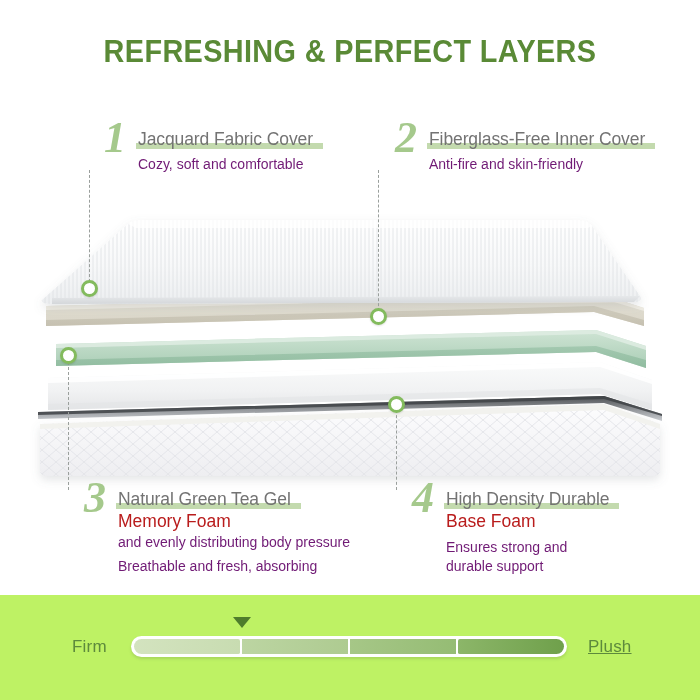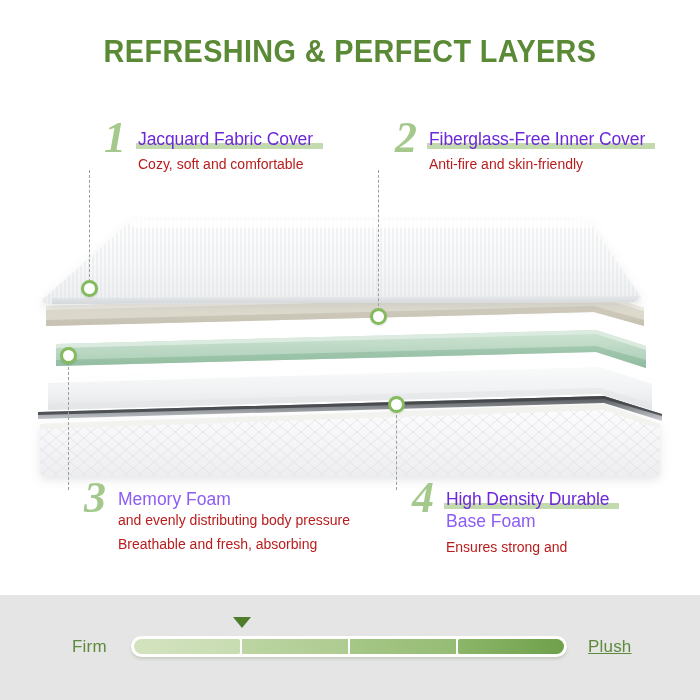--- a/index.html
+++ b/index.html
@@ -32,45 +32,45 @@
     font-family:"Liberation Serif",serif;
     font-style:italic;
     font-weight:bold;
     font-size:44px;
     line-height:1;
     color:#a5c98c;
   }
   .callout .body{margin-left:34px;}
   .callout .head{
     font-size:17.5px;
-    color:#6d28d9;
+    color:#737373;
     line-height:1.26;
     letter-spacing:-.1px;
     position:relative;
     display:block;
     white-space:nowrap;
   }
   .callout .head .hl{
     position:relative;
     display:inline-block;
     z-index:1;
   }
   .callout .head .hl::after{
     content:"";
     position:absolute;
     left:-2px;right:-10px;bottom:1px;height:6px;
     background:#b8d3a0;
     opacity:.85;
     z-index:-1;
   }
   .callout .head2{
-    font-size:17.5px;color:#8b5cf6;line-height:1.3;white-space:nowrap;
+    font-size:17.5px;color:#b91c1c;line-height:1.3;white-space:nowrap;
   }
   .callout .sub{
-    font-size:14px;color:#b91c1c;line-height:1.38;margin-top:5px;white-space:nowrap;
+    font-size:14px;color:#701a75;line-height:1.38;margin-top:5px;white-space:nowrap;
   }
 
   #callout-1{left:104px;top:128px;}
   #callout-2{left:395px;top:128px;}
   #callout-3{left:84px;top:488px;}
   #callout-4{left:412px;top:488px;}
 
   
   .dash{
     position:absolute;width:0;
@@ -93,21 +93,21 @@
   #ring-2{left:370px;top:308px;}
   #ring-3{left:60px;top:347px;}
   #ring-4{left:388px;top:396px;}
 
   
   .stack{position:absolute;left:0;top:0;width:700px;height:700px;pointer-events:none;}
 
   
   .footer{
     position:absolute;left:0;bottom:0;width:700px;height:105px;
-    background:#e5e5e5;
+    background:#bef264;
   }
   .footer .fw-label{
     position:absolute;top:42px;
     font-size:17px;color:#5d8a3c;letter-spacing:.2px;
   }
   #firm-label{left:72px;}
   #plush-label{left:588px;text-decoration:underline;}
   .scale-track{
     position:absolute;left:131px;top:41px;
     width:436px;height:21px;
@@ -254,32 +254,34 @@
     <div class="num">2</div>
     <div class="body">
       <div class="head"><span class="hl">Fiberglass-Free Inner Cover</span></div>
       <div class="sub">Anti-fire and skin-friendly</div>
     </div>
   </div>
 
   <div class="callout" id="callout-3">
     <div class="num">3</div>
     <div class="body">
+      <div class="head"><span class="hl">Natural Green Tea Gel</span></div>
       <div class="head2">Memory Foam</div>
       <div class="sub" style="margin-top:0">and evenly distributing body pressure</div>
       <div class="sub">Breathable and fresh, absorbing</div>
     </div>
   </div>
 
   <div class="callout" id="callout-4">
     <div class="num">4</div>
     <div class="body">
       <div class="head"><span class="hl">High Density Durable</span></div>
       <div class="head2">Base Foam</div>
       <div class="sub">Ensures strong and</div>
+      <div class="sub" style="margin-top:0">durable support</div>
     </div>
   </div>
 
   <div class="footer">
     <div class="fw-label" id="firm-label">Firm</div>
     <div class="fw-label" id="plush-label">Plush</div>
 
     <div class="scale-track">
       <div class="seg" id="seg-1"></div>
       <div class="seg" id="seg-2"></div>

